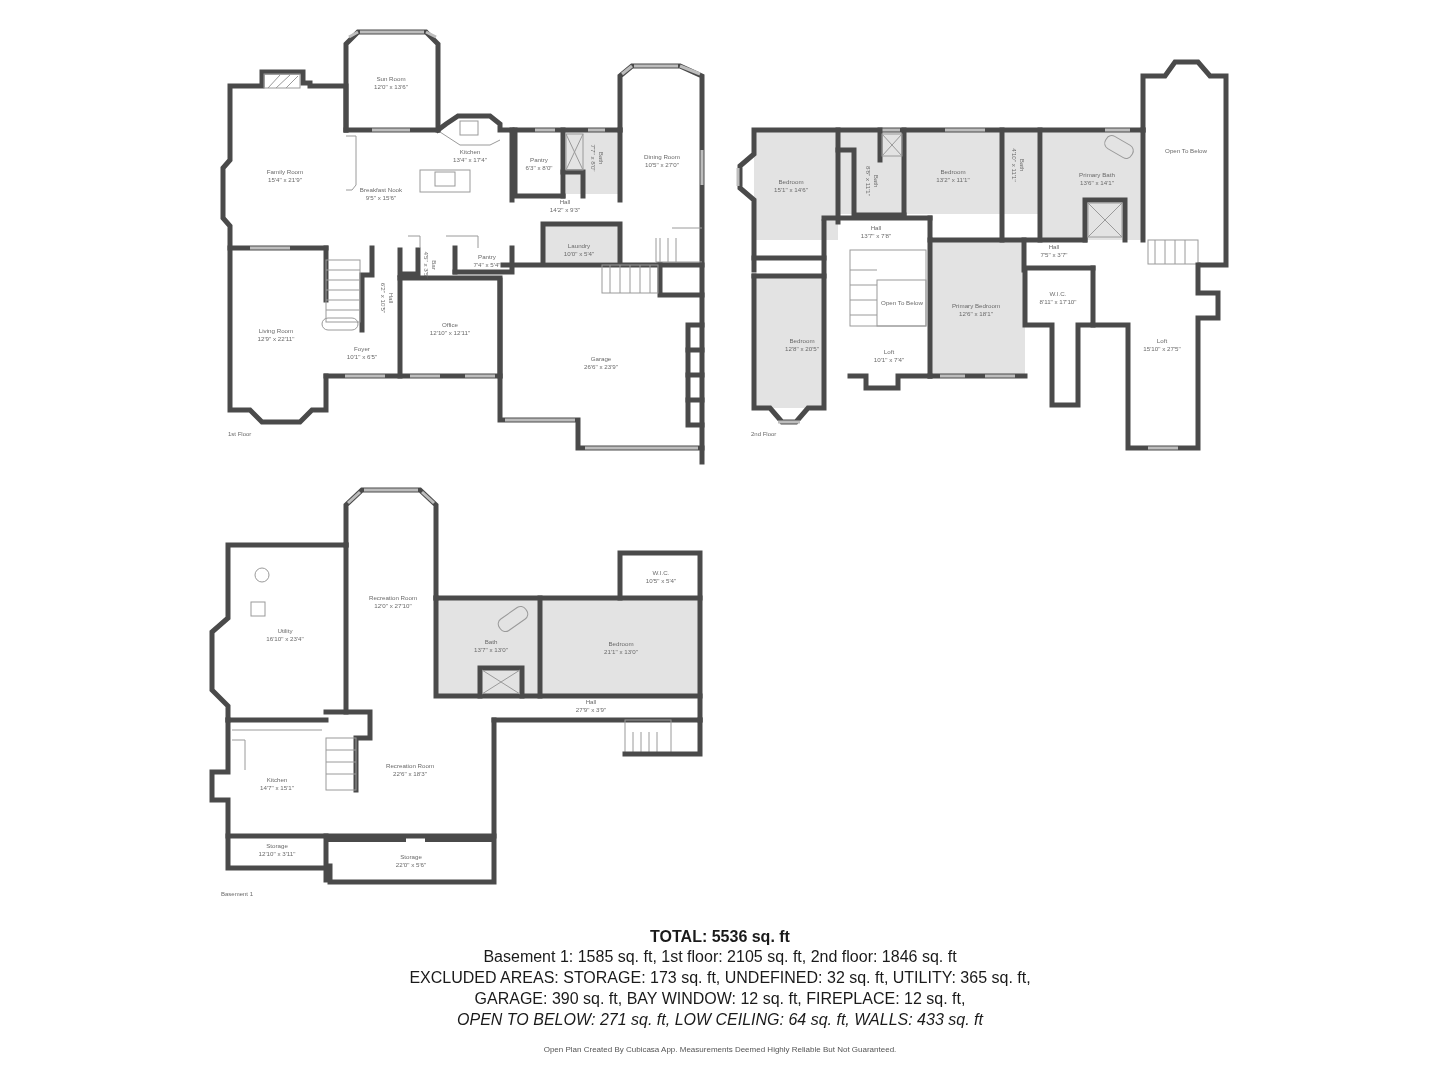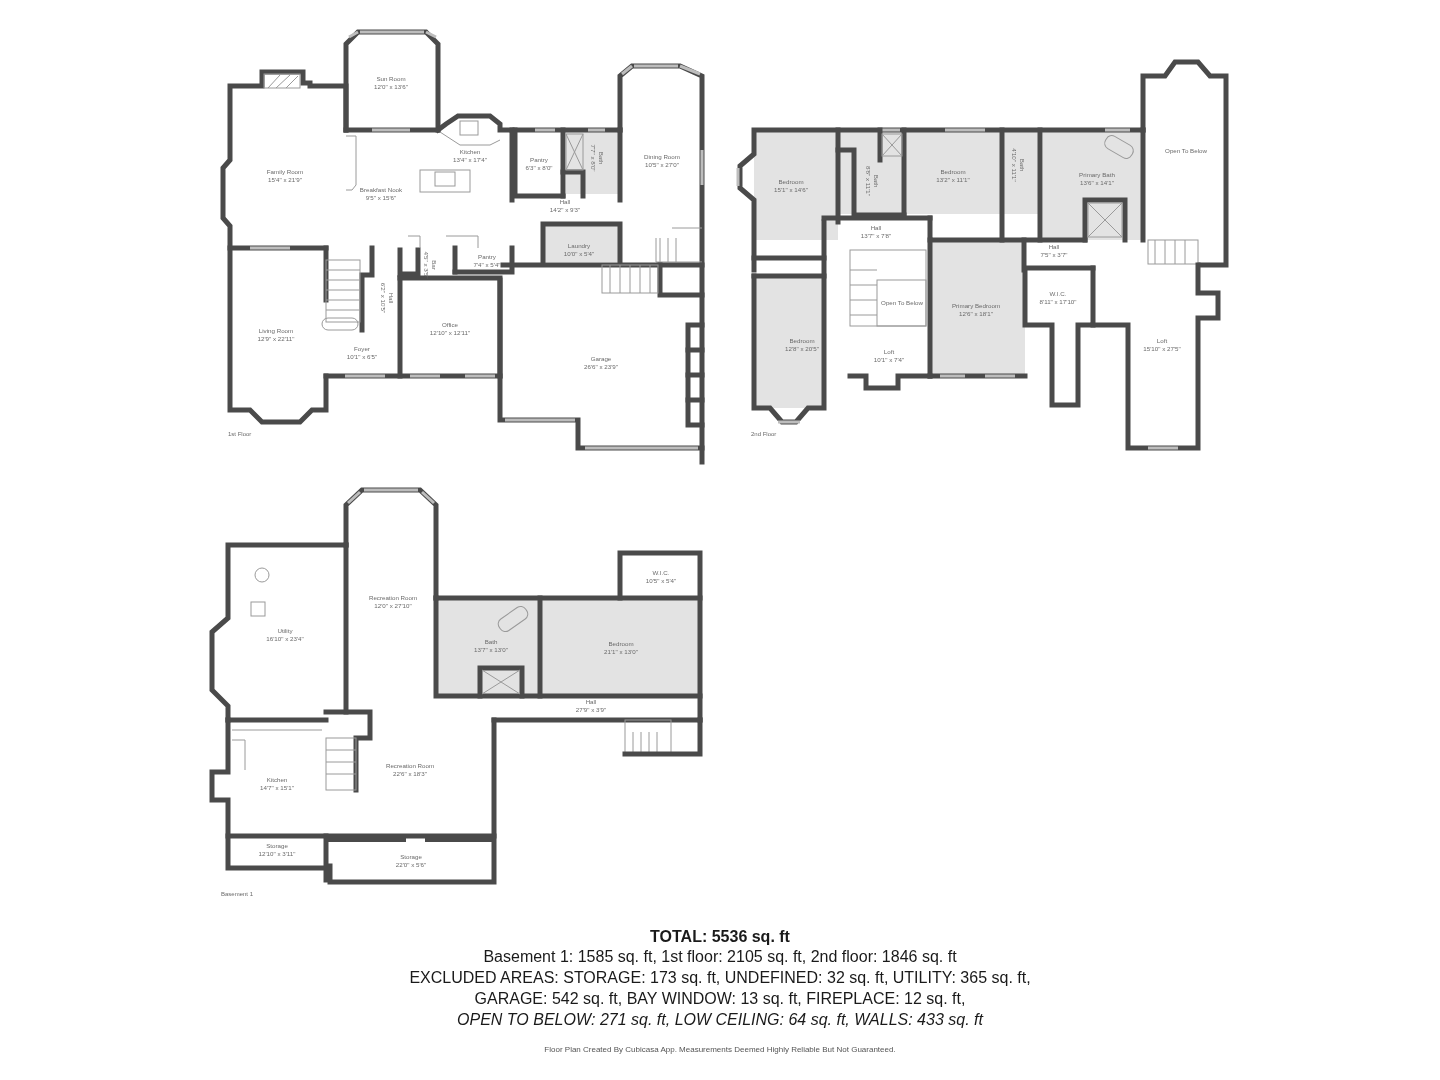--- a/index.html
+++ b/index.html
@@ -283,15 +283,15 @@
   <div class="room" style="left:277px;top:784px"><span>Kitchen</span><span class="dim">14'7" x 15'1"</span></div>
   <div class="room" style="left:410px;top:770px"><span>Recreation Room</span><span class="dim">22'6" x 18'3"</span></div>
   <div class="room" style="left:277px;top:850px"><span>Storage</span><span class="dim">12'10" x 3'11"</span></div>
   <div class="room" style="left:411px;top:861px"><span>Storage</span><span class="dim">22'0" x 5'6"</span></div>
   <div class="floor-label" style="left:221px;top:891px">Basement 1</div>
 </div>
 
 <div class="summary total">TOTAL: 5536 sq. ft</div>
 <div class="summary line l1">Basement 1: 1585 sq. ft, 1st floor: 2105 sq. ft, 2nd floor: 1846 sq. ft</div>
 <div class="summary line l2">EXCLUDED AREAS: STORAGE: 173 sq. ft, UNDEFINED: 32 sq. ft, UTILITY: 365 sq. ft,</div>
-<div class="summary line l3">GARAGE: 542 sq. ft, BAY WINDOW: 13 sq. ft, FIREPLACE: 12 sq. ft,</div>
+<div class="summary line l3">GARAGE: 390 sq. ft, BAY WINDOW: 12 sq. ft, FIREPLACE: 12 sq. ft,</div>
 <div class="summary line l4">OPEN TO BELOW: 271 sq. ft, LOW CEILING: 64 sq. ft, WALLS: 433 sq. ft</div>
-<div class="summary credit">Floor Plan Created By Cubicasa App. Measurements Deemed Highly Reliable But Not Guaranteed.</div>
+<div class="summary credit">Open Plan Created By Cubicasa App. Measurements Deemed Highly Reliable But Not Guaranteed.</div>
 
 </body></html>

